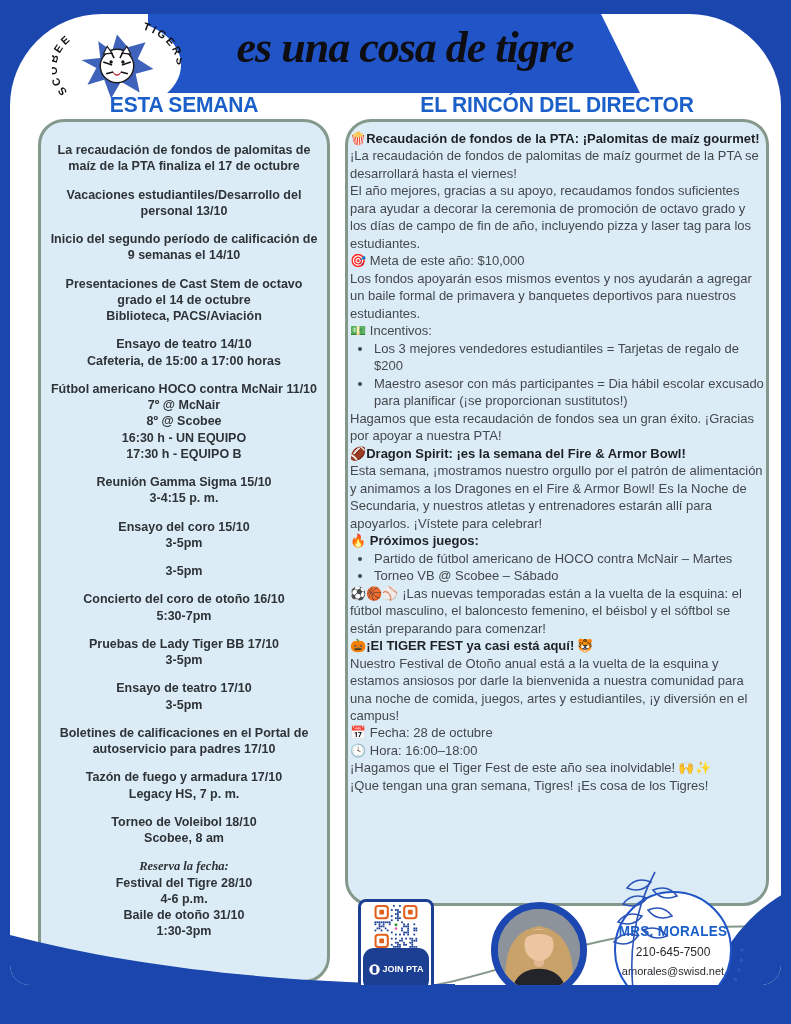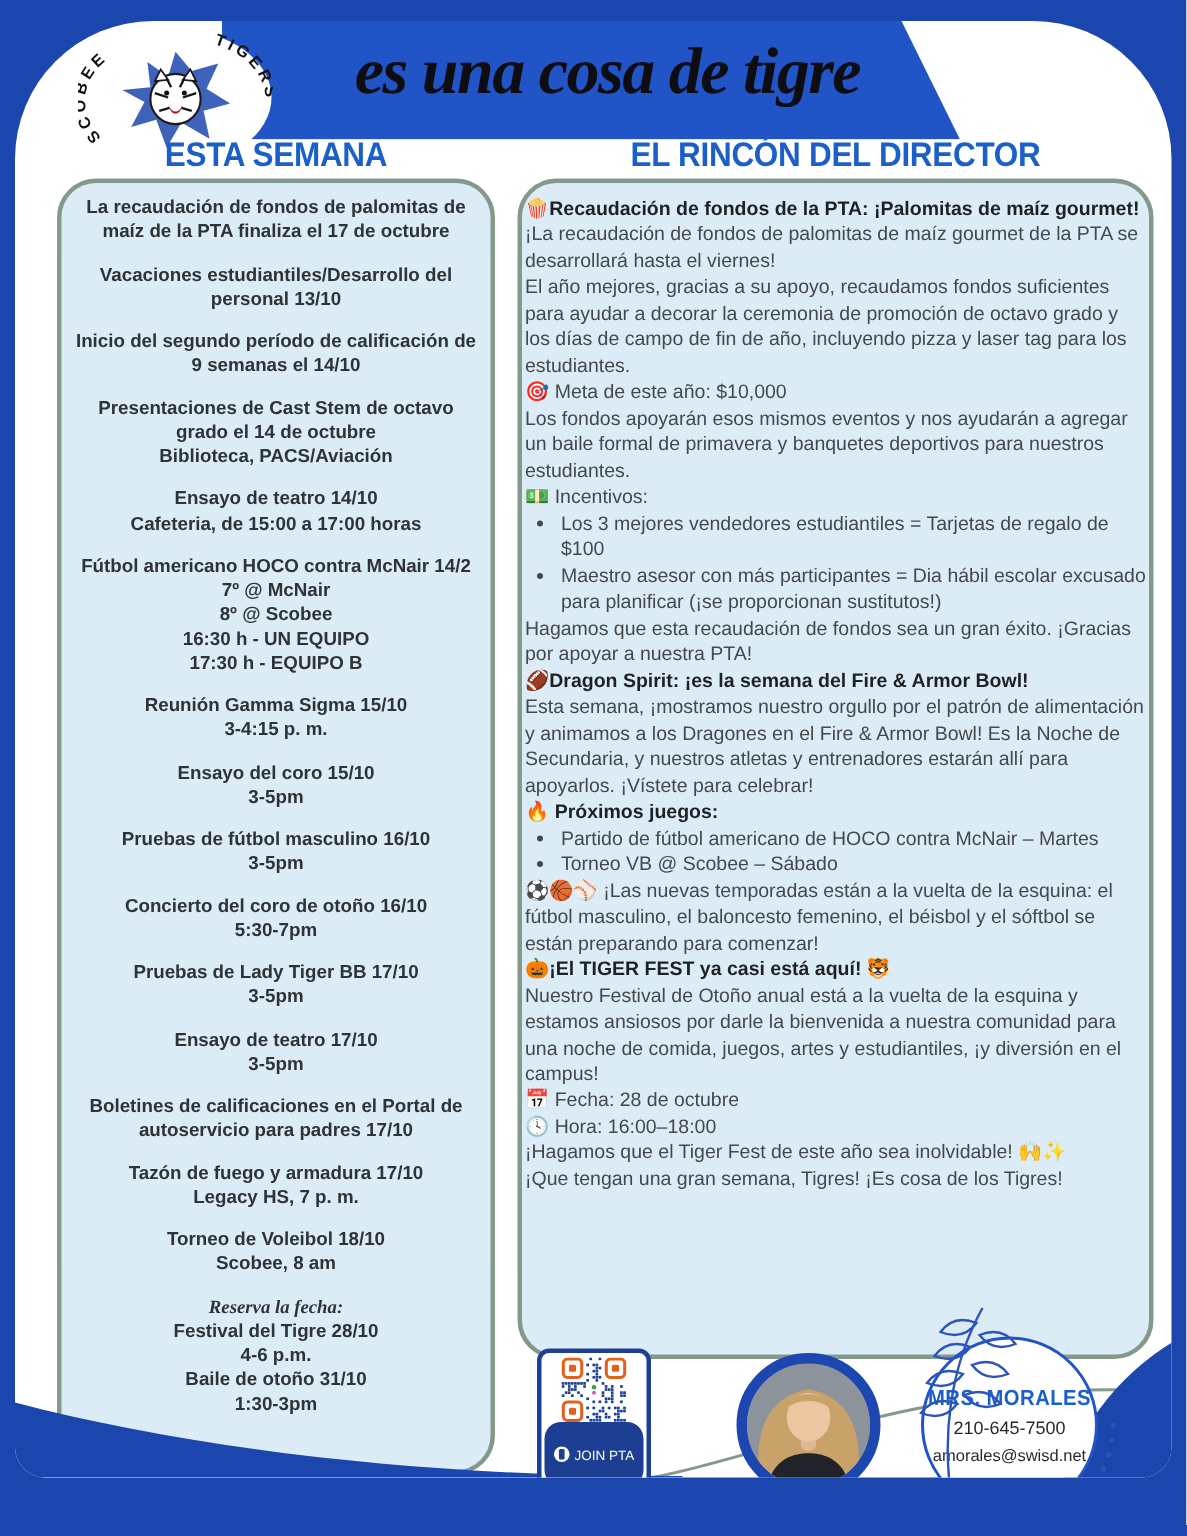--- a/index.html
+++ b/index.html
@@ -12,38 +12,38 @@
   .script-title{position:absolute;left:160px;top:8px;width:470px;text-align:center;
         font-family:Liberation Serif, serif;font-style:italic;font-weight:700;font-size:44px;
         color:#0d0d12;letter-spacing:-1px;white-space:nowrap;}
   .logo{position:absolute;left:42px;top:4px;width:130px;height:94px;}
   .col-heading{position:absolute;top:78px;font-weight:800;font-size:21px;color:var(--hblue,#1b5fc9);
         text-align:center;transform:scaleY(1.08);letter-spacing:-0.2px;white-space:nowrap;}
   .col-heading.left{left:28px;width:292px;}
   .col-heading.right{left:335px;width:424px;}
   .box{position:absolute;background:var(--boxfill,#dcecf6);border:3px solid var(--boxborder,#84988b);
         border-radius:26px;box-sizing:border-box;}
-  .box.left{left:28px;top:105px;width:292px;height:864px;padding:8px 8px;}
+  .box.left{left:28px;top:105px;width:292px;height:864px;padding:20px 8px;}
   .box.right{left:335px;top:105px;width:424px;height:787px;padding:8px 2px;z-index:1;}
   .event{margin-bottom:12px;text-align:center;font-weight:700;font-size:12.5px;line-height:1.3;color:#2e3338;}
   .event-line.it{font-style:italic;font-family:Liberation Serif, serif;}
   .rc{font-size:13px;line-height:1.345;color:#43484d;}
   .rc-h{font-weight:700;color:#1d2126;}
   .rc ul{margin:0;padding-left:23px;}
   .rc li{padding-left:1px;}
   .swoosh,.leaf,.dotarc{position:absolute;pointer-events:none;}
   .swoosh{left:335px;top:874px;z-index:2;}
   .wave{position:absolute;left:0;bottom:0;width:771px;height:80px;z-index:2;}
   .corner-circle{position:absolute;left:690px;top:856px;width:340px;height:340px;border-radius:50%;
         background:var(--blue,#1a46ae);z-index:2;}
   .qr-card{position:absolute;left:348px;top:885px;width:76px;height:98px;background:#fff;
         border:3px solid var(--navy,#1c3f94);border-radius:8px;box-sizing:border-box;z-index:4;
         display:flex;flex-direction:column;align-items:center;justify-content:space-between;padding:3px 2px;}
-  .join-pill{background:var(--navy,#1c3f94);border-radius:11px;color:#fff;font-size:9px;font-weight:400;
-        display:flex;align-items:flex-end;gap:3px;padding:16px 6px;white-space:nowrap;}
+  .join-pill{background:var(--navy,#1c3f94);border-radius:11px;color:#fff;font-size:9px;font-weight:700;
+        display:flex;align-items:flex-start;gap:3px;padding:16px 6px;white-space:nowrap;}
   .photo{position:absolute;left:481px;top:888px;width:96px;height:96px;border-radius:50%;
         border:7px solid #1c47b0;overflow:hidden;box-sizing:border-box;z-index:4;background:#8d939b;}
   .contact-circle{position:absolute;left:604px;top:877px;width:118px;height:118px;border-radius:50%;
         background:#fff;border:2px solid var(--blue2,#2154c6);box-sizing:border-box;z-index:4;
         display:flex;flex-direction:column;align-items:center;justify-content:center;text-align:center;}
   .contact-name{font-weight:800;font-size:13.5px;color:var(--hblue,#1b5fc9);transform:scaleY(1.08);
         letter-spacing:0.3px;white-space:nowrap;}
   .contact-phone{font-size:12px;color:#26292d;margin-top:6px;}
   .contact-email{font-size:11px;color:#26292d;margin-top:6px;}
   .leaf{left:575px;top:854px;z-index:5;}
@@ -94,36 +94,35 @@
           </div>
           <div class="event">
             <div class="event-line">Presentaciones de Cast Stem de octavo grado el 14 de octubre</div>
             <div class="event-line">Biblioteca, PACS/Aviación</div>
           </div>
           <div class="event">
             <div class="event-line">Ensayo de teatro 14/10</div>
             <div class="event-line">Cafeteria, de 15:00 a 17:00 horas</div>
           </div>
           <div class="event">
-            <div class="event-line">Fútbol americano HOCO contra McNair 14/2</div>
+            <div class="event-line">Fútbol americano HOCO contra McNair 11/10</div>
             <div class="event-line">7º @ McNair</div>
             <div class="event-line">8º @ Scobee</div>
             <div class="event-line">16:30 h - UN EQUIPO</div>
             <div class="event-line">17:30 h - EQUIPO B</div>
           </div>
           <div class="event">
             <div class="event-line">Reunión Gamma Sigma 15/10</div>
             <div class="event-line">3-4:15 p. m.</div>
           </div>
           <div class="event">
             <div class="event-line">Ensayo del coro 15/10</div>
             <div class="event-line">3-5pm</div>
           </div>
           <div class="event">
-            <div class="event-line">Pruebas de fútbol masculino 16/10</div>
             <div class="event-line">3-5pm</div>
           </div>
           <div class="event">
             <div class="event-line">Concierto del coro de otoño 16/10</div>
             <div class="event-line">5:30-7pm</div>
           </div>
           <div class="event">
             <div class="event-line">Pruebas de Lady Tiger BB 17/10</div>
             <div class="event-line">3-5pm</div>
           </div>
@@ -154,21 +153,21 @@
 
     <div class="box right rc">
       <div>
           <div class="rc-h">🍿Recaudación de fondos de la PTA: ¡Palomitas de maíz gourmet!</div>
           <div class="rc-p">¡La recaudación de fondos de palomitas de maíz gourmet de la PTA se desarrollará hasta el viernes!</div>
           <div class="rc-p">El año mejores, gracias a su apoyo, recaudamos fondos suficientes para ayudar a decorar la ceremonia de promoción de octavo grado y los días de campo de fin de año, incluyendo pizza y laser tag para los estudiantes.</div>
           <div class="rc-p">🎯 Meta de este año: $10,000</div>
           <div class="rc-p">Los fondos apoyarán esos mismos eventos y nos ayudarán a agregar un baile formal de primavera y banquetes deportivos para nuestros estudiantes.</div>
           <div class="rc-p">💵 Incentivos:</div>
           <ul>
-            <li>Los 3 mejores vendedores estudiantiles = Tarjetas de regalo de $100</li>
+            <li>Los 3 mejores vendedores estudiantiles = Tarjetas de regalo de $200</li>
             <li>Maestro asesor con más participantes = Dia hábil escolar excusado para planificar (¡se proporcionan sustitutos!)</li>
           </ul>
           <div class="rc-p">Hagamos que esta recaudación de fondos sea un gran éxito. ¡Gracias por apoyar a nuestra PTA!</div>
           <div class="rc-h">🏈Dragon Spirit: ¡es la semana del Fire &amp; Armor Bowl!</div>
           <div class="rc-p">Esta semana, ¡mostramos nuestro orgullo por el patrón de alimentación y animamos a los Dragones en el Fire &amp; Armor Bowl! Es la Noche de Secundaria, y nuestros atletas y entrenadores estarán allí para apoyarlos. ¡Vístete para celebrar!</div>
           <div class="rc-h">🔥 Próximos juegos:</div>
           <ul>
             <li>Partido de fútbol americano de HOCO contra McNair – Martes</li>
             <li>Torneo VB @ Scobee – Sábado</li>
           </ul>

